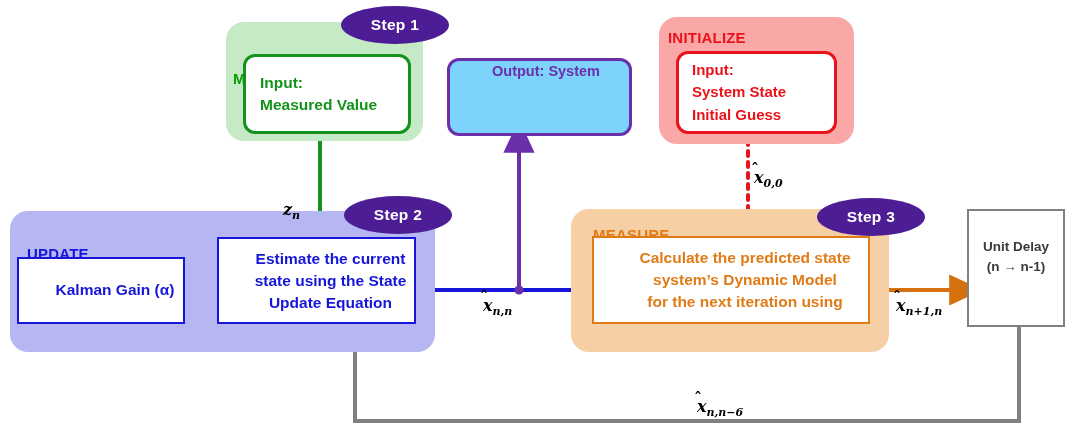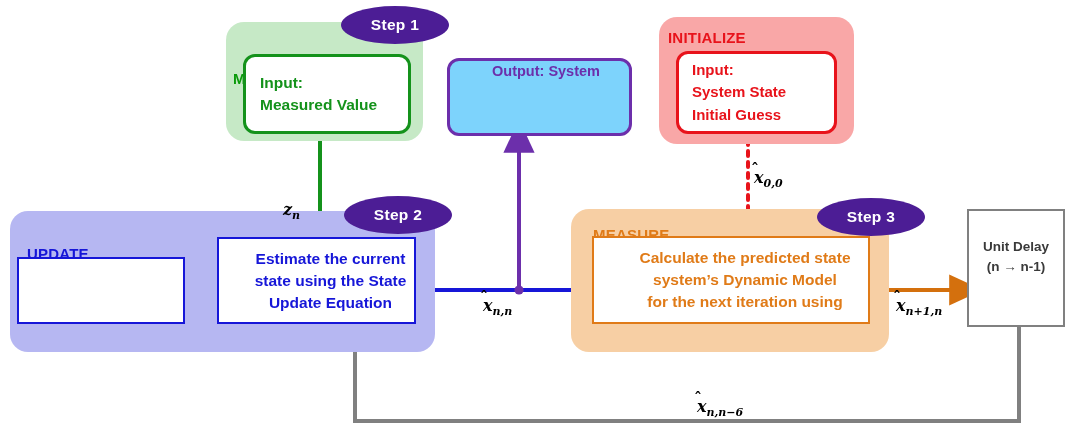--- a/index.html
+++ b/index.html
@@ -256,20 +256,21 @@
   <div class="stage-title" id="initialize-title" style="left:668px; top:29px;">INITIALIZE</div>
   <div class="inner-box" id="initialize-box" style="left:676px; top:51px; width:161px; height:83px;">
     <span class="line">Input:</span>
     <span class="line">System State</span>
     <span class="line">Initial Guess</span>
   </div>
 
   <div class="stage" id="update-stage" style="left:10px; top:211px; width:425px; height:141px;"></div>
   <div class="stage-title" id="update-title" style="left:27px; top:229px;margin-top:16px;">UPDATE</div>
   <div class="inner-box" id="kalman-box" style="left:17px; top:257px; width:168px; height:67px;">
+    <span class="line">Kalman Gain (α)</span>
   </div>
   <div class="inner-box" id="estimate-box" style="left:217px; top:237px; width:199px; height:87px;">
     <span class="line">Estimate the current</span>
     <span class="line">state using the State</span>
     <span class="line">Update Equation</span>
   </div>
   <div class="step-badge" style="left:344px; top:196px; width:108px; height:38px;">Step 2</div>
 
   <div class="stage" id="predict-stage" style="left:571px; top:209px; width:318px; height:143px;"></div>
   <div class="stage-title" id="predict-title" style="left:593px; top:226px;">MEASURE</div>

